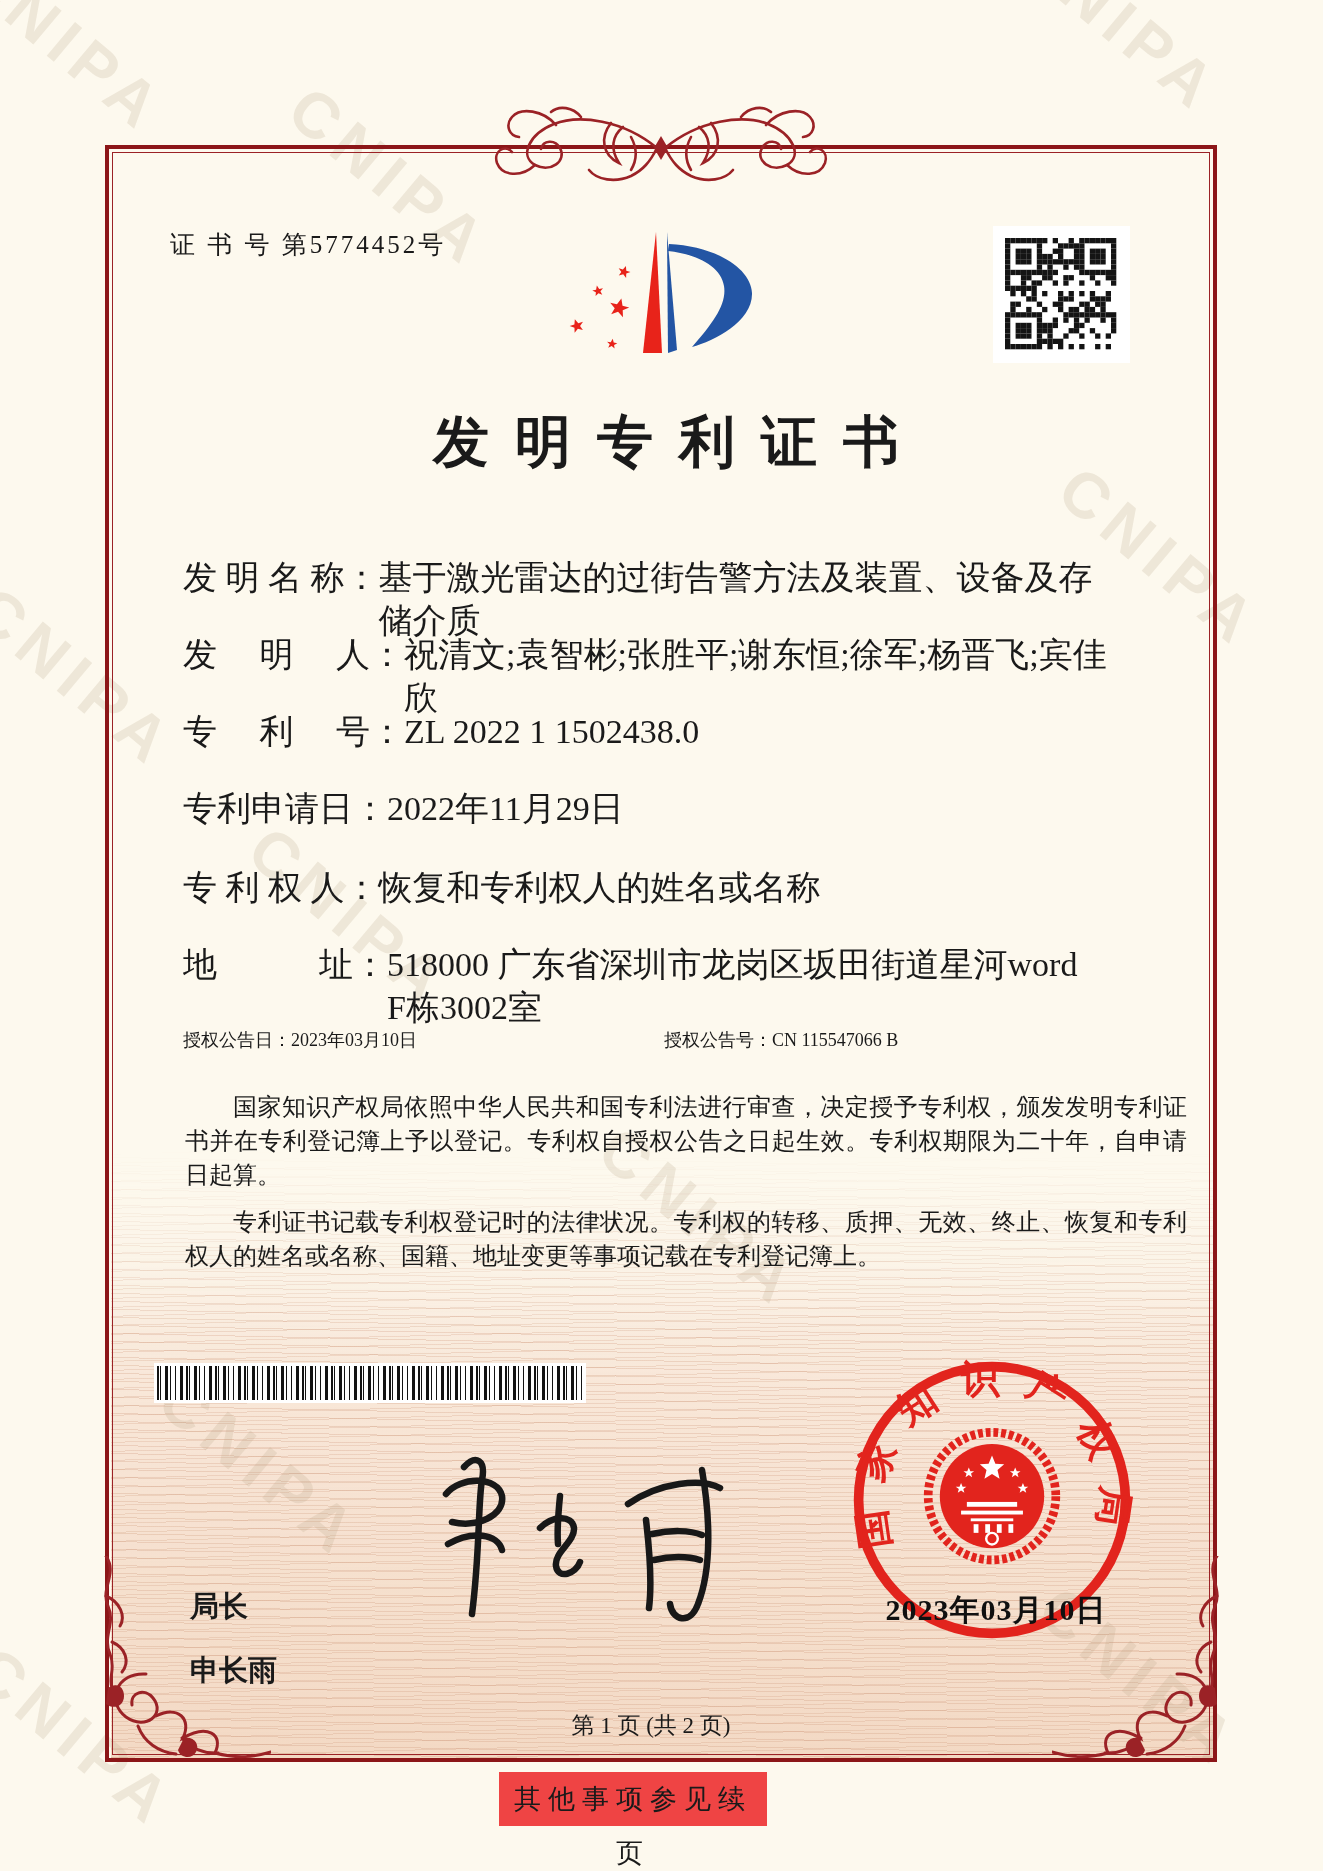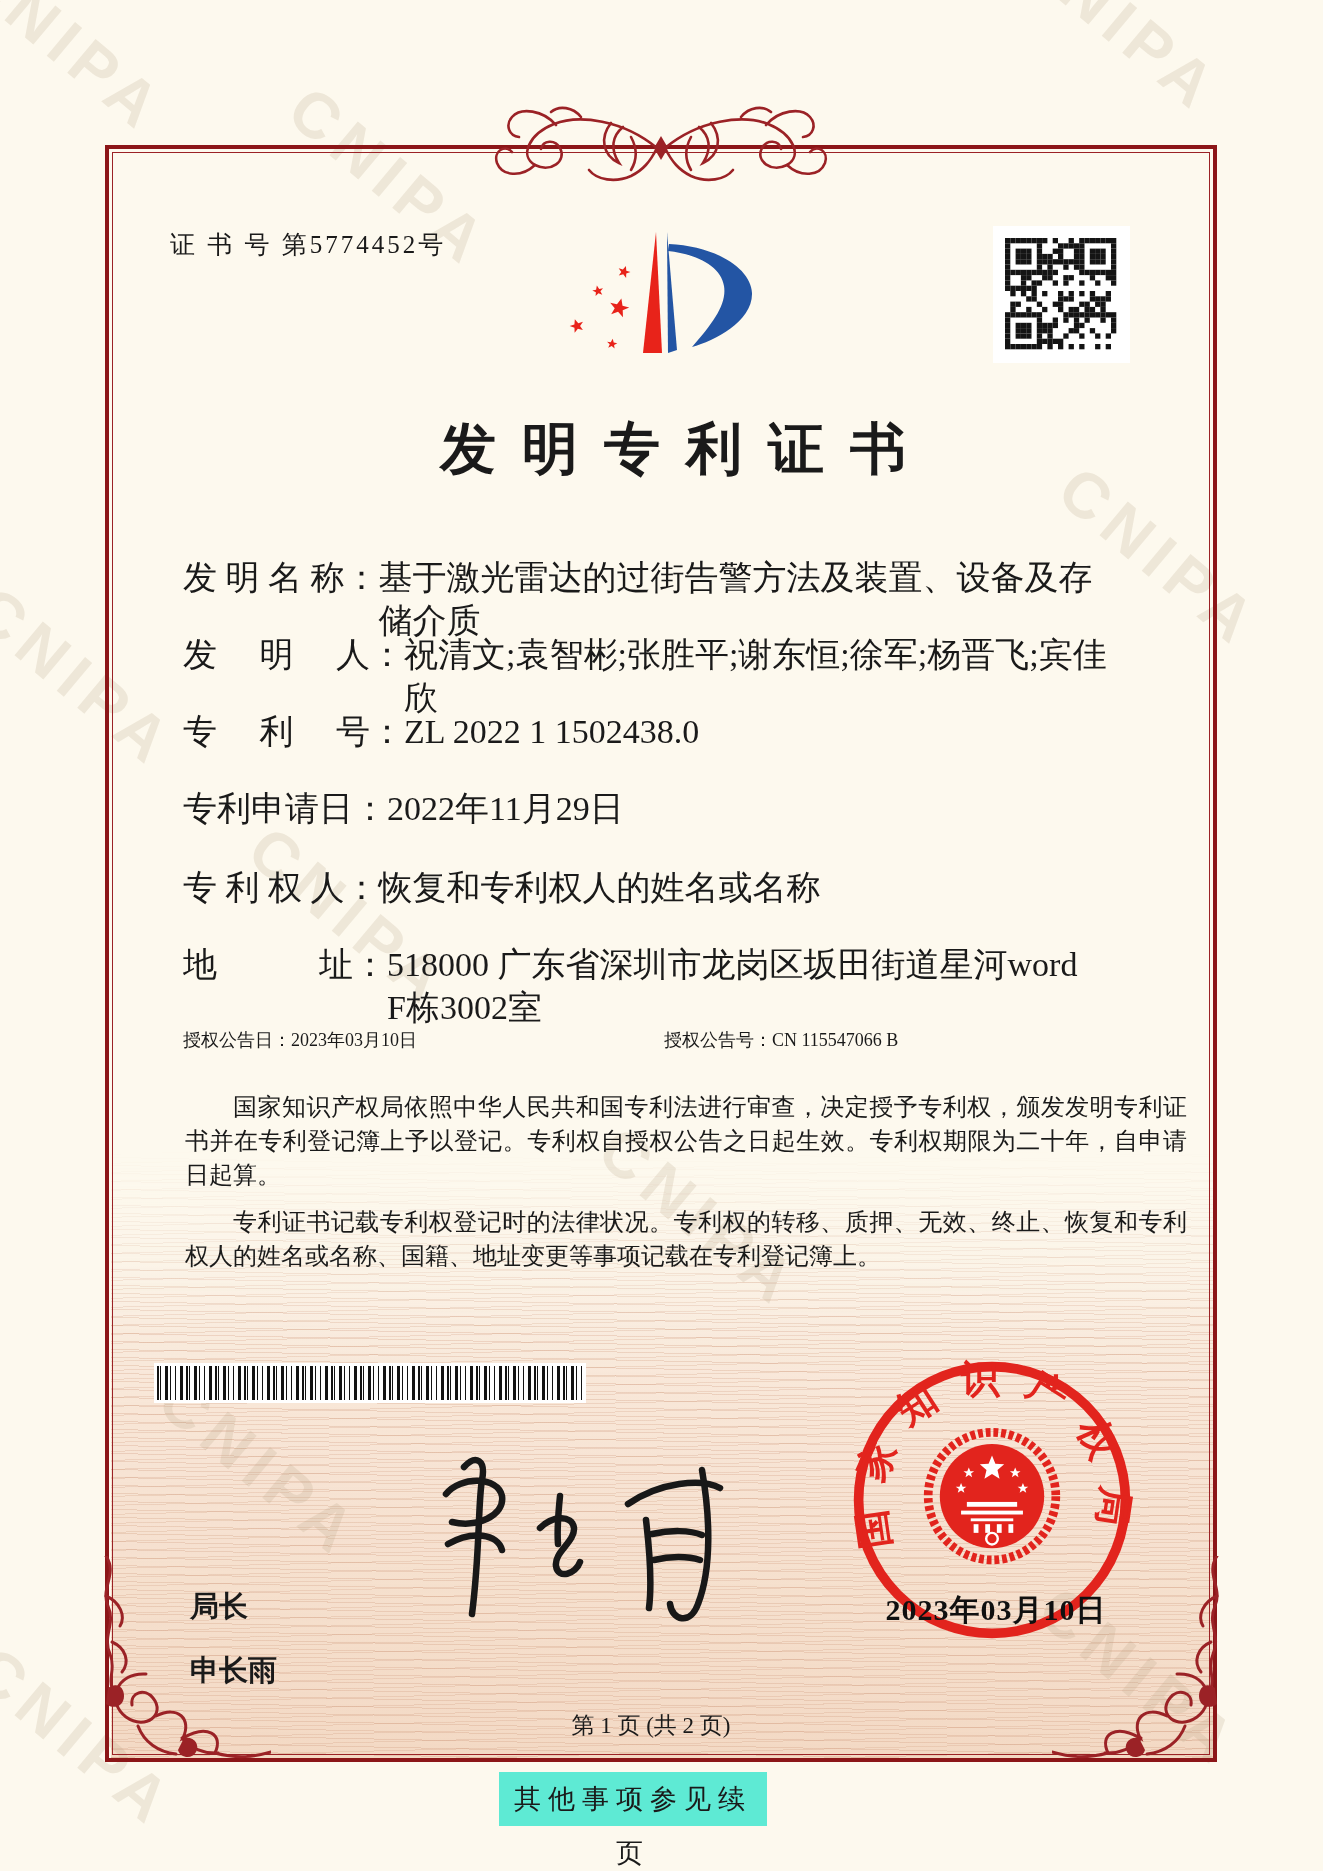--- a/index.html
+++ b/index.html
@@ -34,21 +34,21 @@
     position:absolute;left:105px;top:145px;width:1104px;height:1609px;
     border:4px solid #8c1618;z-index:2;pointer-events:none;
   }
   .frame::after{
     content:"";position:absolute;inset:3px;border:1.5px solid #9b2226;
   }
   .orn{position:absolute;z-index:3;pointer-events:none;}
   
   .cert-no{position:absolute;left:170px;top:228px;font-size:25px;letter-spacing:3px;z-index:3;}
   .title{
-    position:absolute;left:105px;top:396px;width:1104px;margin:16px;z-index:3;
+    position:absolute;left:105px;top:396px;width:1104px;margin:9px;z-index:3;
     text-align:center;font-size:56px;font-weight:600;
     letter-spacing:26px;text-indent:26px;
   }
   .row{position:absolute;left:183px;z-index:3;font-size:34px;line-height:43px;}
   .row .lbl{display:inline-block;min-width:172px;vertical-align:top;}
   .row .val{display:inline-block;vertical-align:top;max-width:720px;}
   .grant{position:absolute;z-index:3;font-size:18px;}
   .paras{position:absolute;left:185px;top:1090px;width:1002px;z-index:3;}
   .paras p{margin:0 0 13px 0;font-size:24px;line-height:34px;text-indent:2em;text-align:justify;}
   .barcode{
@@ -68,21 +68,21 @@
   .sig{position:absolute;left:402px;top:1432px;z-index:4;}
   .seal{position:absolute;left:847px;top:1355px;z-index:4;}
   .seal-date{
     position:absolute;left:846px;top:1590px;width:300px;z-index:5;text-align:center;
     font-size:30px;font-weight:600;color:#101010;letter-spacing:1px;
   }
   .page-num{position:absolute;left:105px;top:1710px;width:1060px;text-align:center;
     font-size:23px;z-index:3;padding-left:16px;}
   .cont-note{
     position:absolute;left:499px;top:1772px;width:268px;height:54px;z-index:3;
-    background:#5eead4;text-align:center;line-height:54px;
+    background:#ef4444;text-align:center;line-height:54px;
     font-size:27px;letter-spacing:7px;
   }
   .qr{position:absolute;left:993px;top:226px;width:137px;height:137px;background:#fff;z-index:3;}
 </style>
 </head>
 <body>
 
 <div class="wm" style="left:-55px;top:5px">CNIPA</div>
 <div class="wm" style="left:1000px;top:-15px">CNIPA</div>
 <div class="wm" style="left:270px;top:140px">CNIPA</div>

